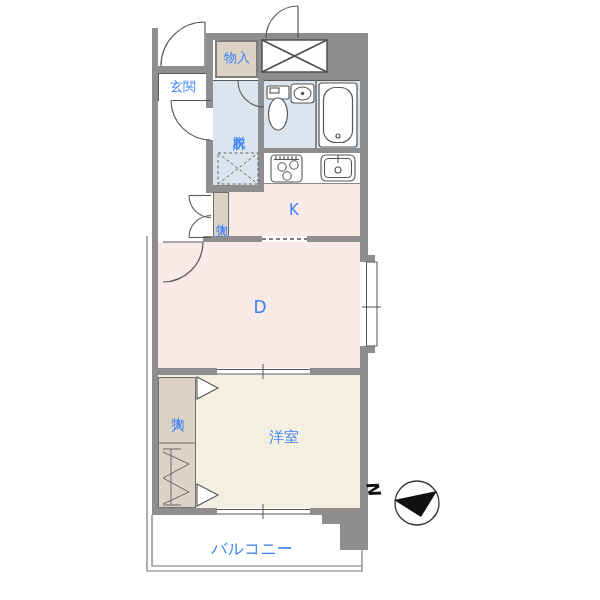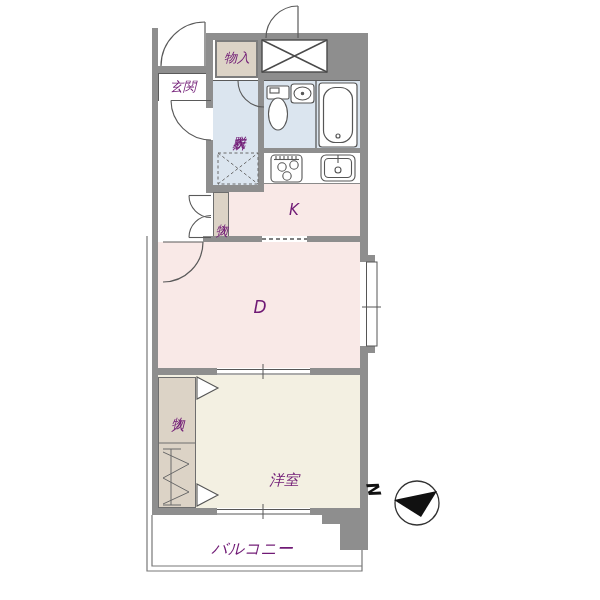--- a/index.html
+++ b/index.html
@@ -1,20 +1,20 @@
 <!DOCTYPE html>
 <html style="--wall: #8e8e8e; --line: #565656; --room_pink: #f9e9e7; --room_cream: #f3f0e2; --room_blue: #dbe5ef; --closet_tan: #dcd3c6; --outline: #787878; --white: #ffffff; --needle_black: #111111;"><head>
 <meta charset="utf-8">
 <style>
   html,body{margin:0;padding:0;background:#fff;}
   #canvas{position:relative;width:600px;height:600px;background:var(--white,#fff);overflow:hidden;
           font-family:"DejaVu Sans","Liberation Sans",sans-serif;}
   .wall{position:absolute;background:var(--wall,#8e8e8e);}
   .room{position:absolute;}
-  .lbl{position:absolute;color:#701a75;transform:translate(-50%,-50%);white-space:nowrap;line-height:1.15;font-style:italic;}
+  .lbl{position:absolute;color:#3b82f6;transform:translate(-50%,-50%);white-space:nowrap;line-height:1.15;}
   .vert{writing-mode:vertical-rl;text-orientation:upright;letter-spacing:1px;}
   svg{position:absolute;left:0;top:0;}
   .bg-pink{background:var(--room_pink,#f9e9e7);}
   .bg-cream{background:var(--room_cream,#f3f0e2);}
   .bg-blue{background:var(--room_blue,#dbe5ef);}
   .bg-tan{background:var(--closet_tan,#dcd3c6);}
   .bg-white{background:#fff;}
 </style>
 </head>
 <body>
@@ -182,16 +182,16 @@
     </g>
   </svg>
 
   <div class="lbl" style="left:183px;top:87px;font-size:13px;">玄関</div>
   <div class="lbl" style="left:237px;top:58px;font-size:13px;">物入</div>
   <div class="lbl vert" style="left:238px;top:127px;font-size:13px;">脱衣所</div>
   <div class="lbl vert" style="left:221px;top:215px;font-size:12px;">物入</div>
   <div class="lbl" style="left:294px;top:211px;font-size:15px;">K</div>
   <div class="lbl" style="left:260px;top:308px;font-size:17px;">D</div>
   <div class="lbl vert" style="left:177px;top:408px;font-size:13px;">物入</div>
-  <div class="lbl" style="left:284px;top:438px;font-size:15px;margin-top:43px;">洋室</div>
+  <div class="lbl" style="left:284px;top:438px;font-size:15px;">洋室</div>
   <div class="lbl" style="left:252px;top:549px;font-size:16px;">バルコニー</div>
 
 </div>
 
 </body></html>

